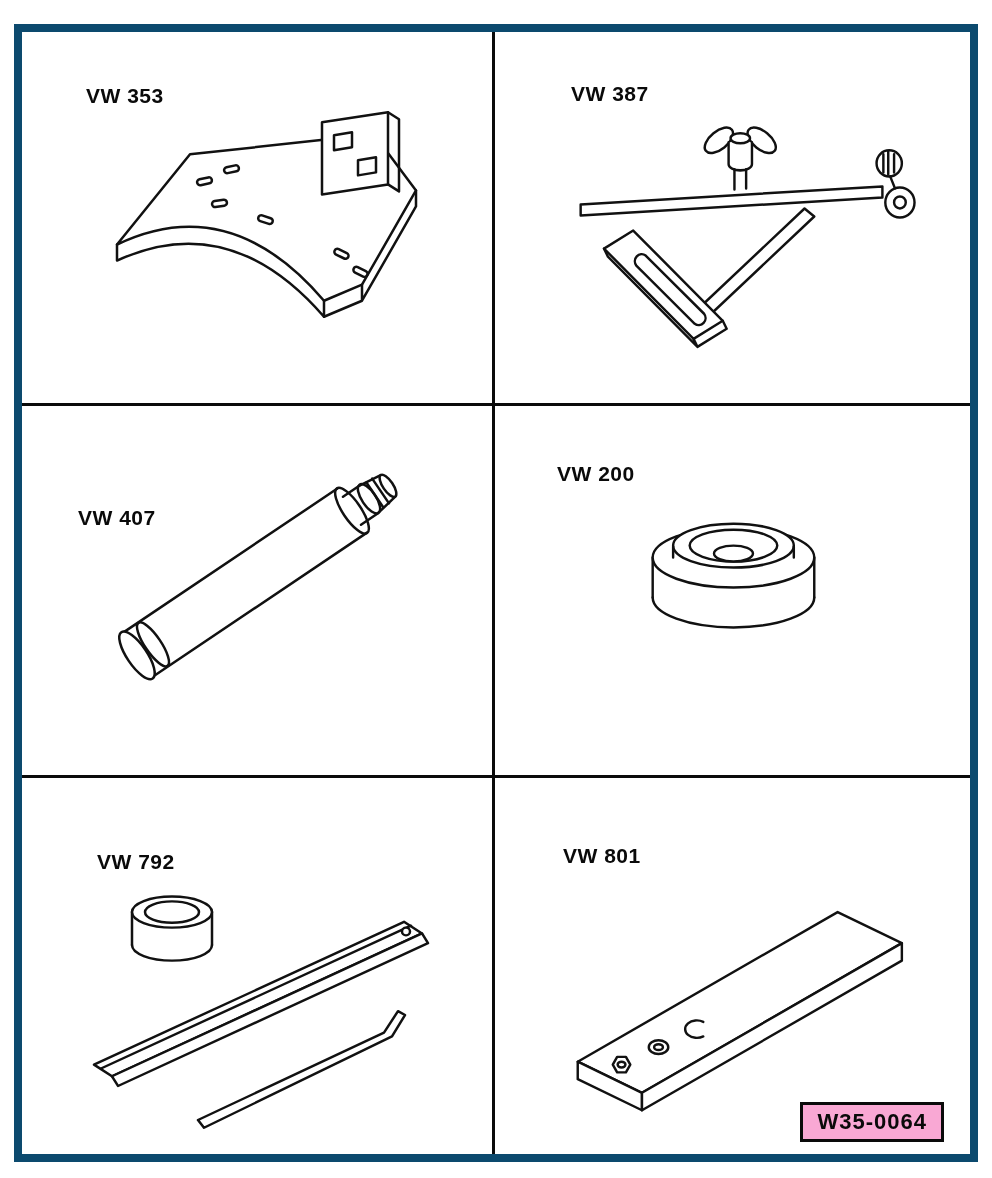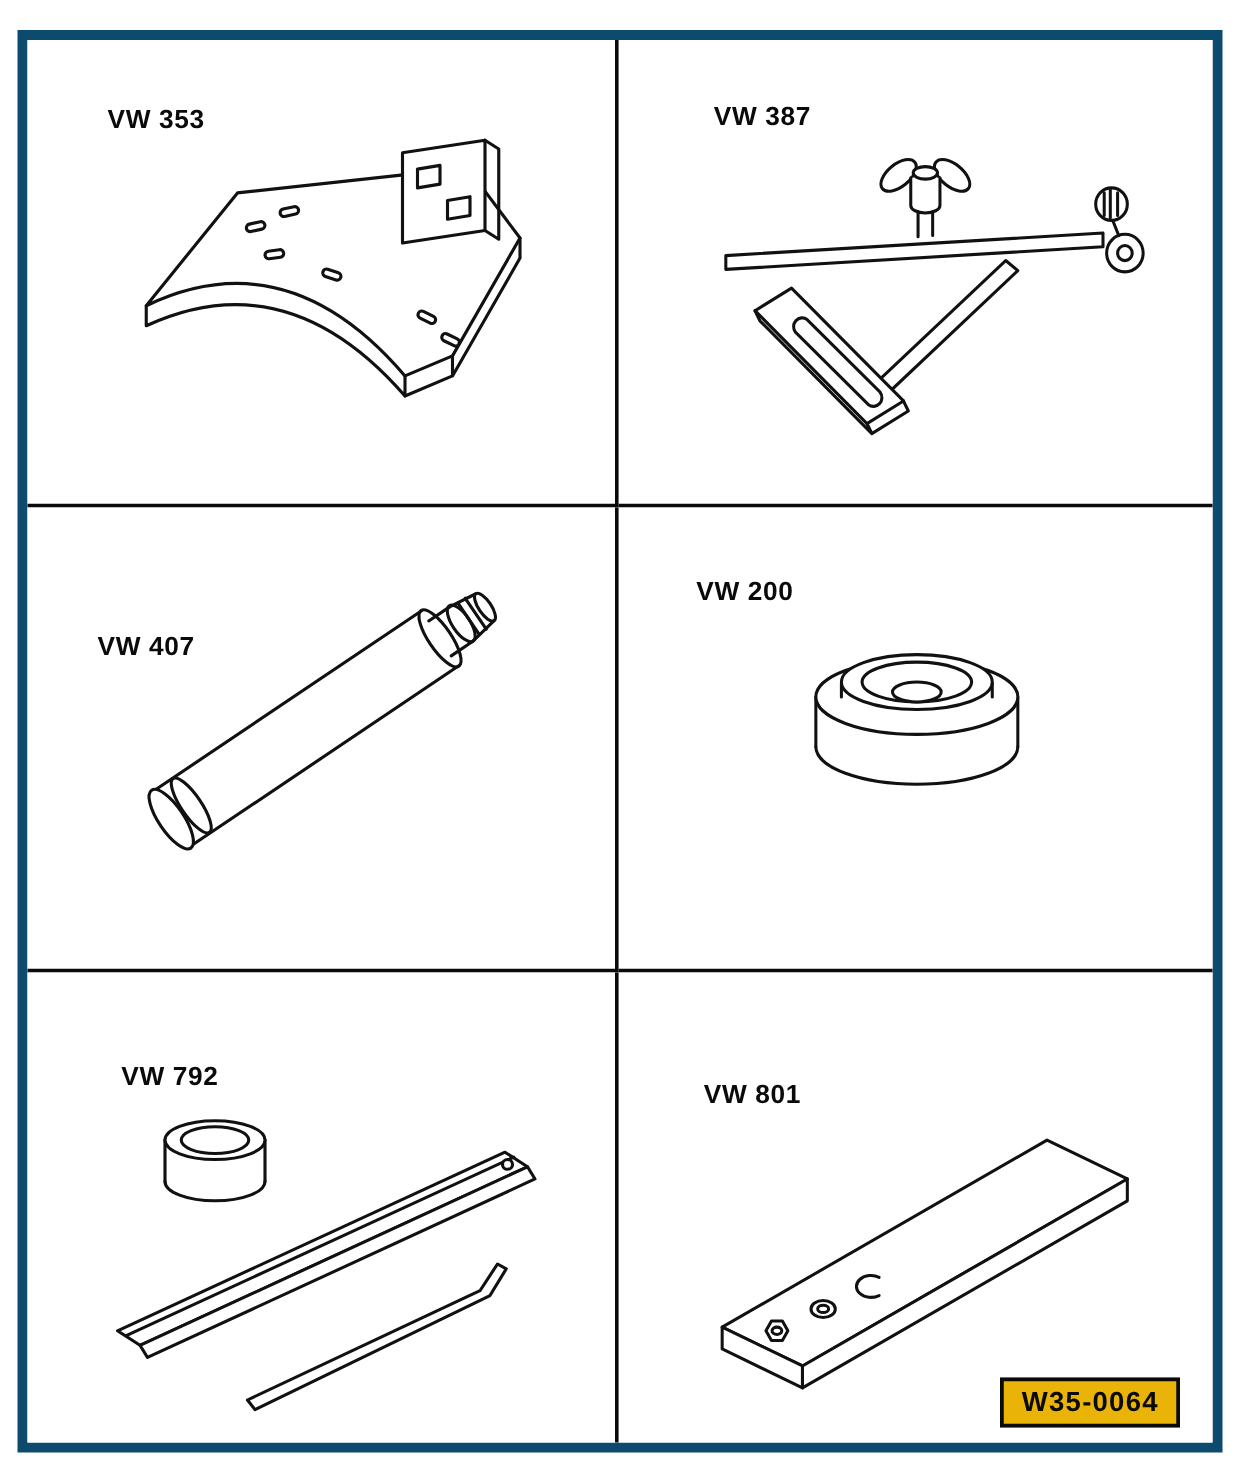--- a/index.html
+++ b/index.html
@@ -15,21 +15,21 @@
   .cell{position:relative;background:#fff;overflow:hidden;}
   .cell.c1{border-right:3px solid #0a0a0a;}
   .cell.r1,.cell.r2{border-bottom:3px solid #0a0a0a;}
   .tool-label{
     position:absolute;font-weight:700;font-size:21px;letter-spacing:.5px;
     color:#0a0a0a;white-space:nowrap;
   }
   .art{position:absolute;left:0;top:0;width:100%;height:100%;}
   .figure-box{
     position:absolute;right:26px;bottom:12px;
-    border:3px solid #0a0a0a;background:#eab308;
+    border:3px solid #0a0a0a;background:#f9a8d4;
     padding:4px 14px;
     font-weight:700;font-size:22px;letter-spacing:1px;
   }
   svg *{vector-effect:none;}
 </style>
 </head>
 <body>
 
 <div class="frame">
 
@@ -119,21 +119,21 @@
         <path d="M 72 295 L 382 148 L 400 160 L 90 307 Z"></path>
         <path fill="none" d="M 79 299 L 389 152"></path>
         <path d="M 90 307 L 400 160 L 406 170 L 96 317 Z"></path>
         <circle cx="384" cy="158" r="4"></circle>
         <path d="M 176 352 L 362 262 L 376 240 L 383 244 L 370 266 L 182 360 Z"></path>
       </g>
     </svg>
   </div>
 
   <div class="cell c2 r3">
-    <span class="tool-label" style="left:68px;top:66px;margin-top:20px;">VW 801</span>
+    <span class="tool-label" style="left:68px;top:66px;">VW 801</span>
     <svg class="art" viewBox="0 0 488 387" preserveAspectRatio="none">
       <g stroke="#111" stroke-width="2.5" fill="#fff" stroke-linejoin="round" stroke-linecap="round">
         <path d="M 85 292 L 352 138 L 418 170 L 151 324 Z"></path>
         <path d="M 85 292 L 85 310 L 151 342 L 151 324 Z"></path>
         <path d="M 151 324 L 418 170 L 418 188 L 151 342 Z"></path>
         <path d="M 121 295 L 125.5 287 L 134.5 287 L 139 295 L 134.5 303 L 125.5 303 Z"></path>
         <ellipse cx="130" cy="295" rx="4" ry="3"></ellipse>
         <ellipse cx="168" cy="277" rx="10" ry="7"></ellipse>
         <ellipse cx="168" cy="277" rx="4.5" ry="3"></ellipse>
         <path fill="none" d="M 214 251 A 12 9 0 1 0 214 266"></path>

